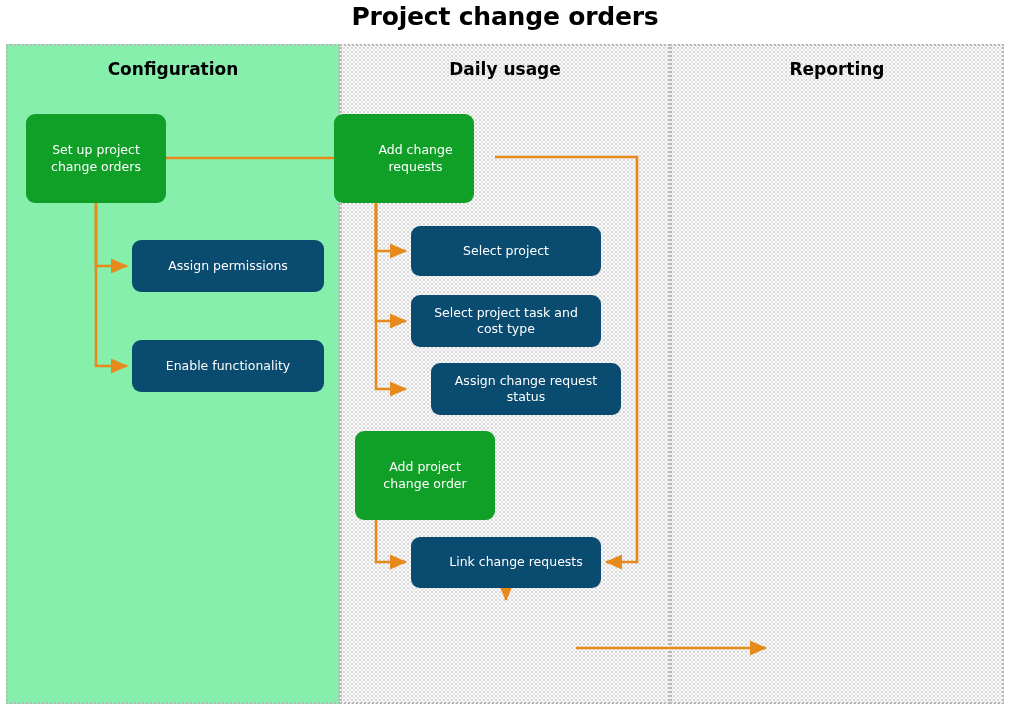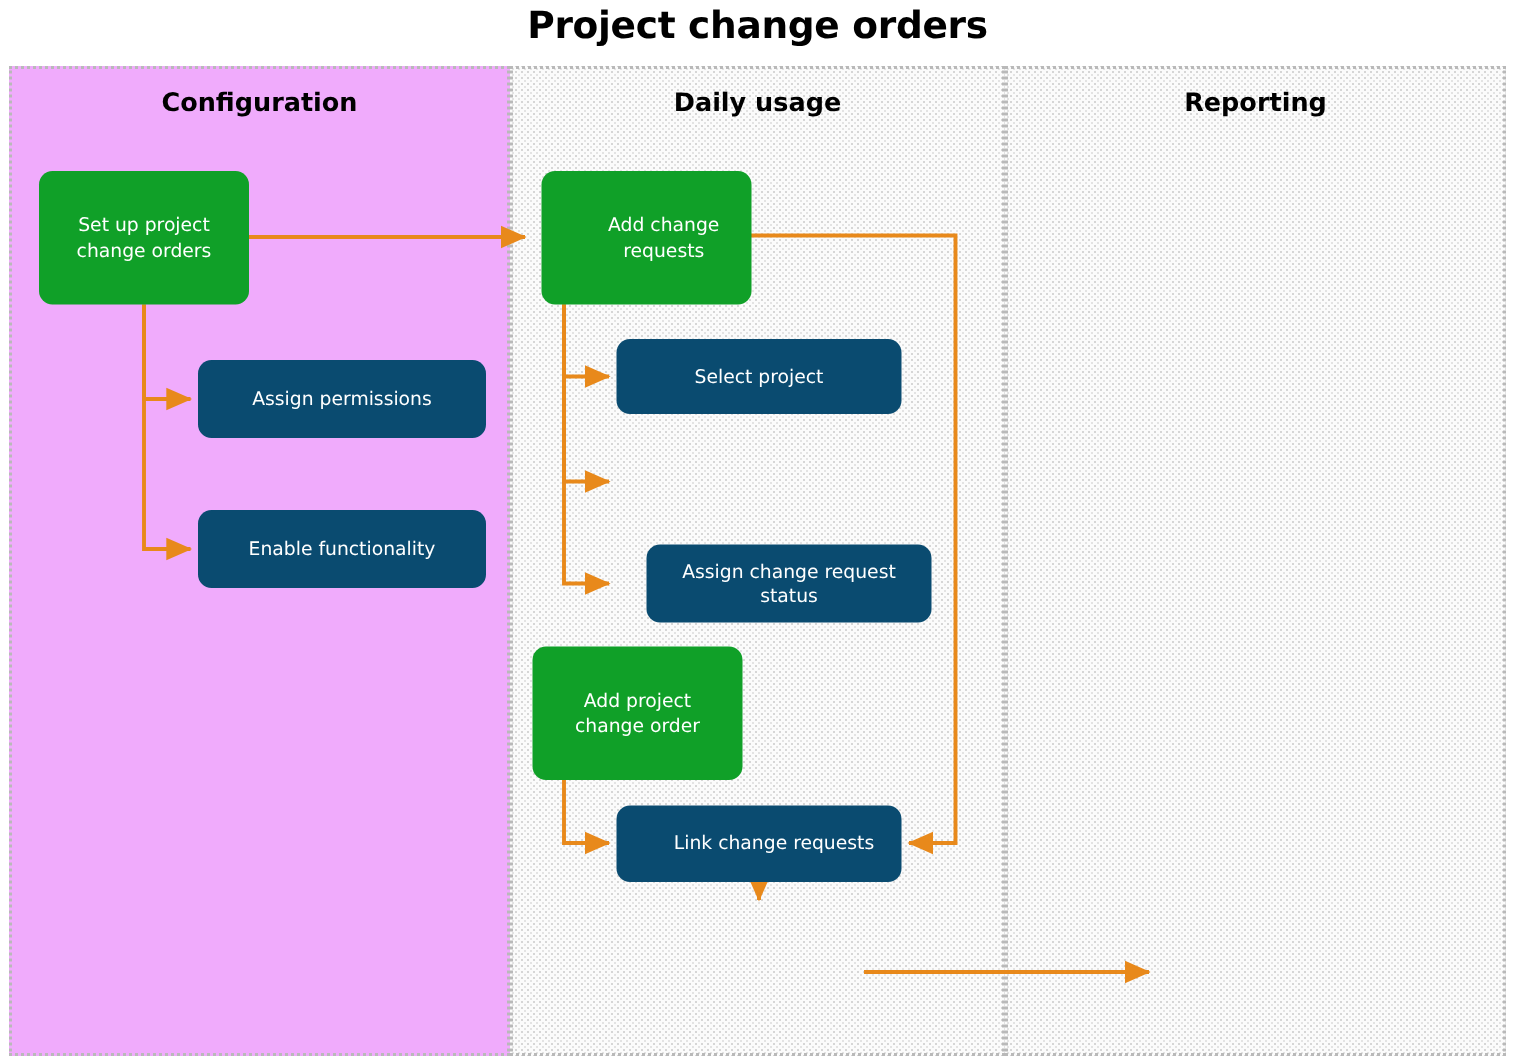--- a/index.html
+++ b/index.html
@@ -37,21 +37,21 @@
 
   
   .lane {
     position: absolute;
     top: 44px;
     height: 660px;
     box-sizing: border-box;
     border: 2px dotted #b9b9b9;
   }
   .lane-plain {
-    background: #f0abfc;
+    background: #86efac;
   }
   
   .lane-hatch {
     background-color: #fbfbfb;
     background-image:
       radial-gradient(#d6d6d6 0.8px, transparent 0.9px),
       radial-gradient(#e3e3e3 0.7px, transparent 0.8px);
     background-size: 4px 4px, 4px 4px;
     background-position: 0 0, 2px 2px;
   }
@@ -95,21 +95,21 @@
     padding: 4px 9px;
     border-radius: 9px;
     font-family: "DejaVu Sans", sans-serif;
   }
   .node-green { background: #10a028; }
   .node-navy  { background: #0a4b70; align-items: center; }
   .node .node-label { display: block; white-space: pre-line; }
 
   
   #node-setup-pco   { left: 26px;  top: 114px; width: 140px; height: 89px; }
-  #node-add-cr      { left: 361px; top: 114px; width: 140px; height: 89px; padding-left: 32px; }
+  #node-add-cr      { left: 334px; top: 114px; width: 140px; height: 89px; padding-left: 32px; }
   #node-add-pco     { left: 355px; top: 431px; width: 140px; height: 89px; }
   #node-copy-oe     { left: 436px; top: 604px; width: 140px; height: 89px; }
   #node-gen-inv     { left: 771px; top: 604px; width: 140px; height: 89px; }
 
   
   #node-assign-perm { left: 132px; top: 240px; width: 192px; height: 52px; }
   #node-enable-func { left: 132px; top: 340px; width: 192px; height: 52px; }
   #node-select-proj { left: 411px; top: 226px; width: 190px; height: 50px; }
   #node-select-task { left: 411px; top: 295px; width: 190px; height: 52px; }
   #node-assign-stat { left: 411px; top: 363px; width: 190px; height: 52px; margin-left: 20px; }
@@ -177,20 +177,24 @@
 
   <div class="node node-green" id="node-add-cr">
     <span class="node-label">Add change
 requests</span>
   </div>
 
   <div class="node node-navy" id="node-select-proj">
     <span class="node-label">Select project</span>
   </div>
 
+  <div class="node node-navy" id="node-select-task">
+    <span class="node-label">Select project task and
+cost type</span>
+  </div>
 
   <div class="node node-navy" id="node-assign-stat">
     <span class="node-label">Assign change request
 status</span>
   </div>
 
   <div class="node node-green" id="node-add-pco">
     <span class="node-label">Add project
 change order</span>
   </div>

